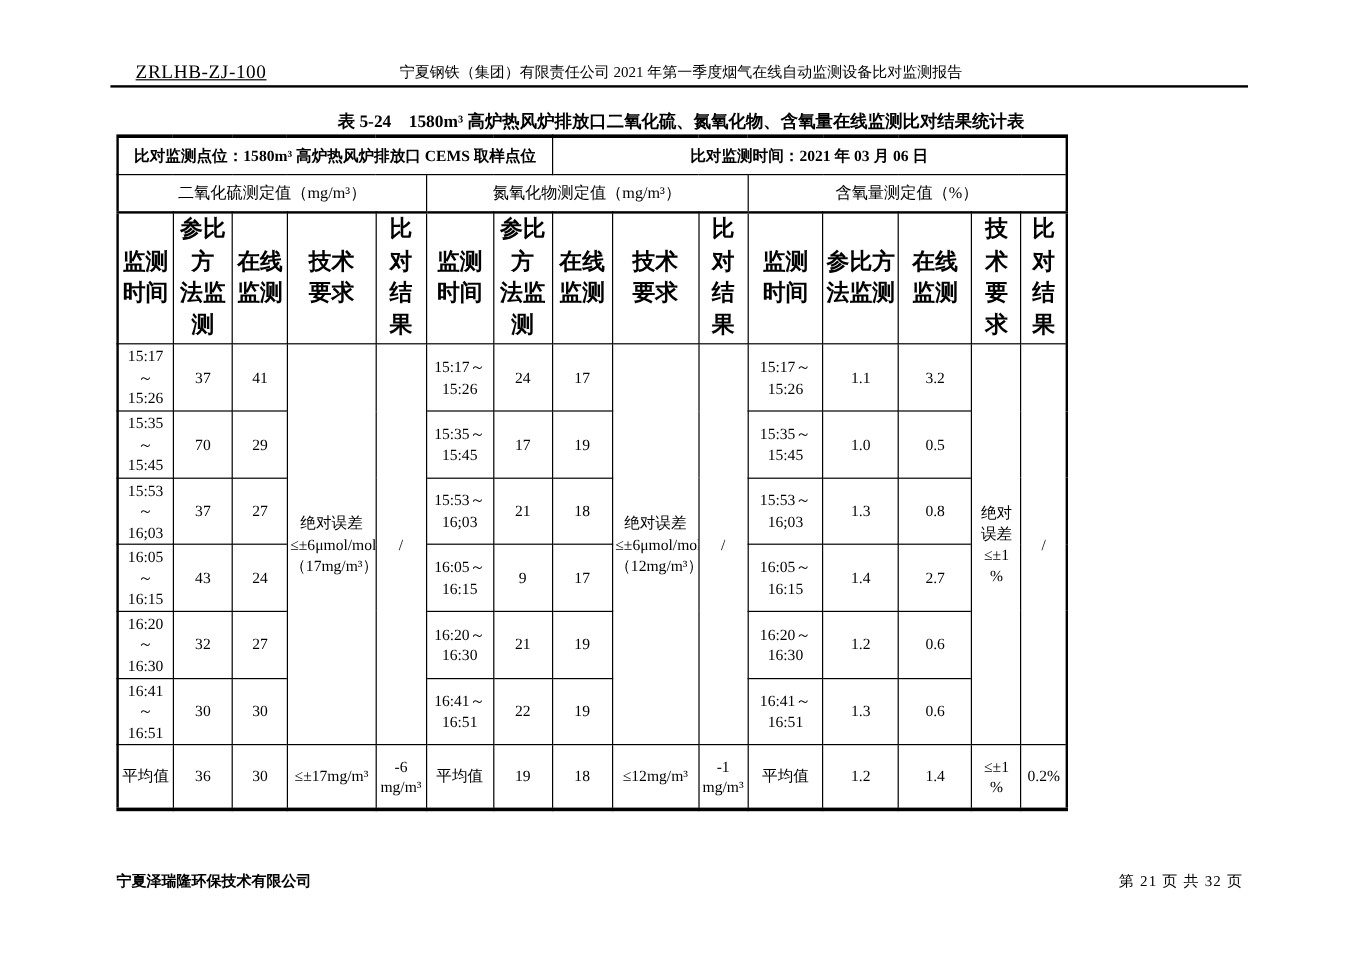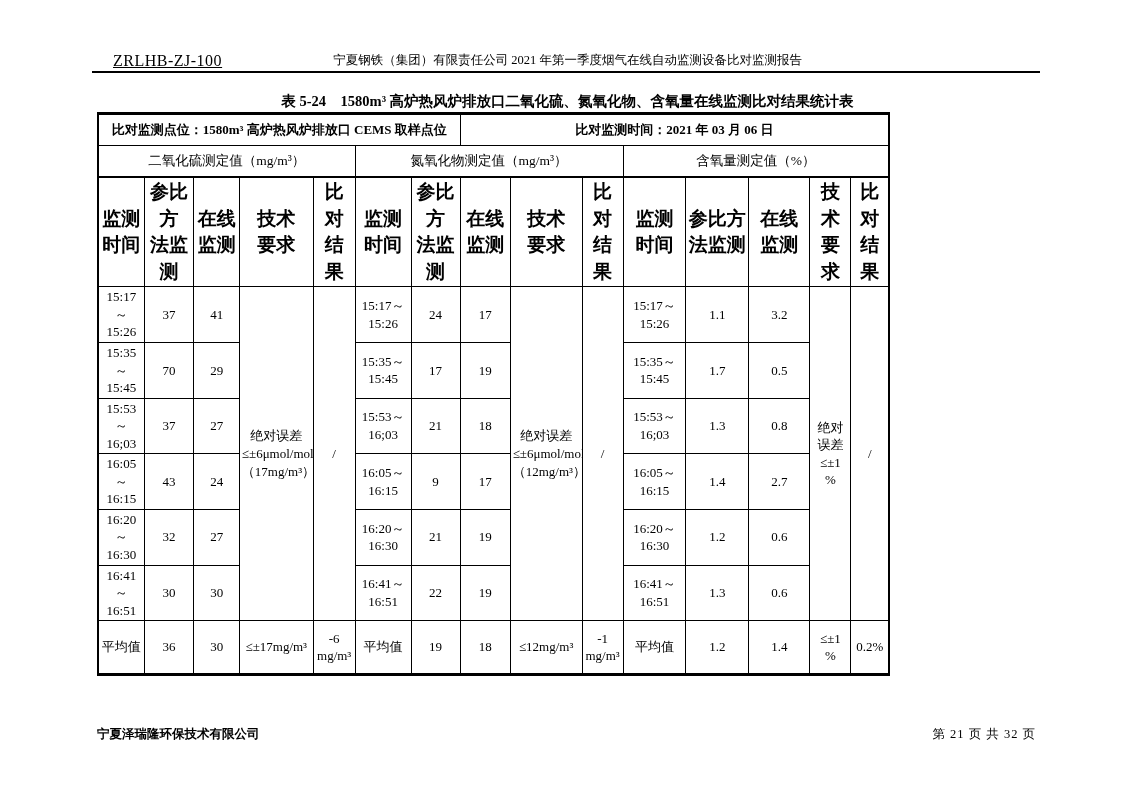--- a/index.html
+++ b/index.html
@@ -140,21 +140,21 @@
       <td class="time">15:35～
 15:45</td>
       <td>70</td>
       <td>29</td>
       <td class="time">15:35～
 15:45</td>
       <td>17</td>
       <td>19</td>
       <td class="time">15:35～
 15:45</td>
-      <td>1.7</td>
+      <td>1.0</td>
       <td>0.5</td>
     </tr>
     <tr class="data">
       <td class="time">15:53～
 16;03</td>
       <td>37</td>
       <td>27</td>
       <td class="time">15:53～
 16;03</td>
       <td>21</td>

